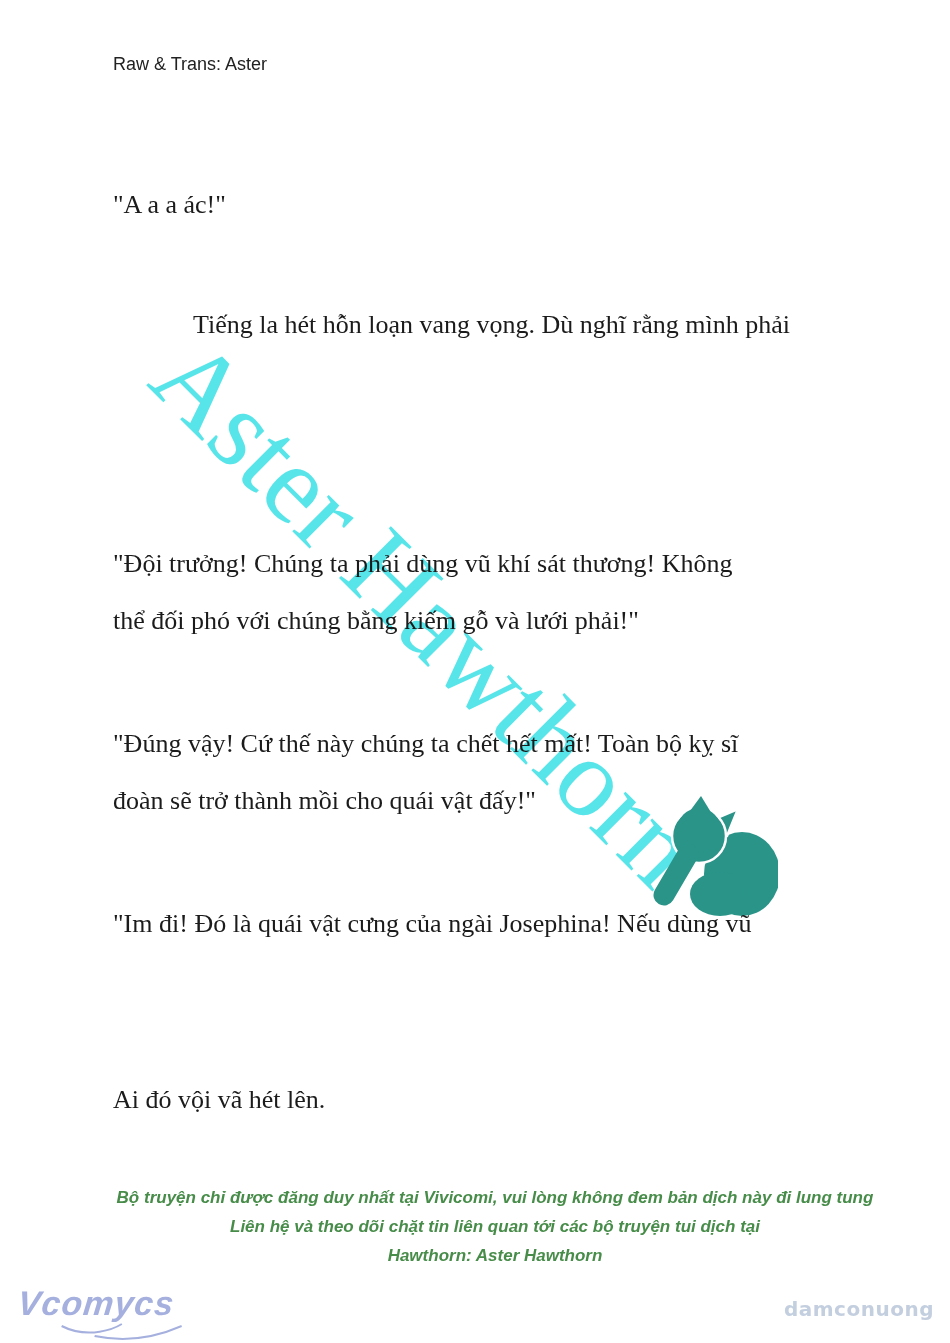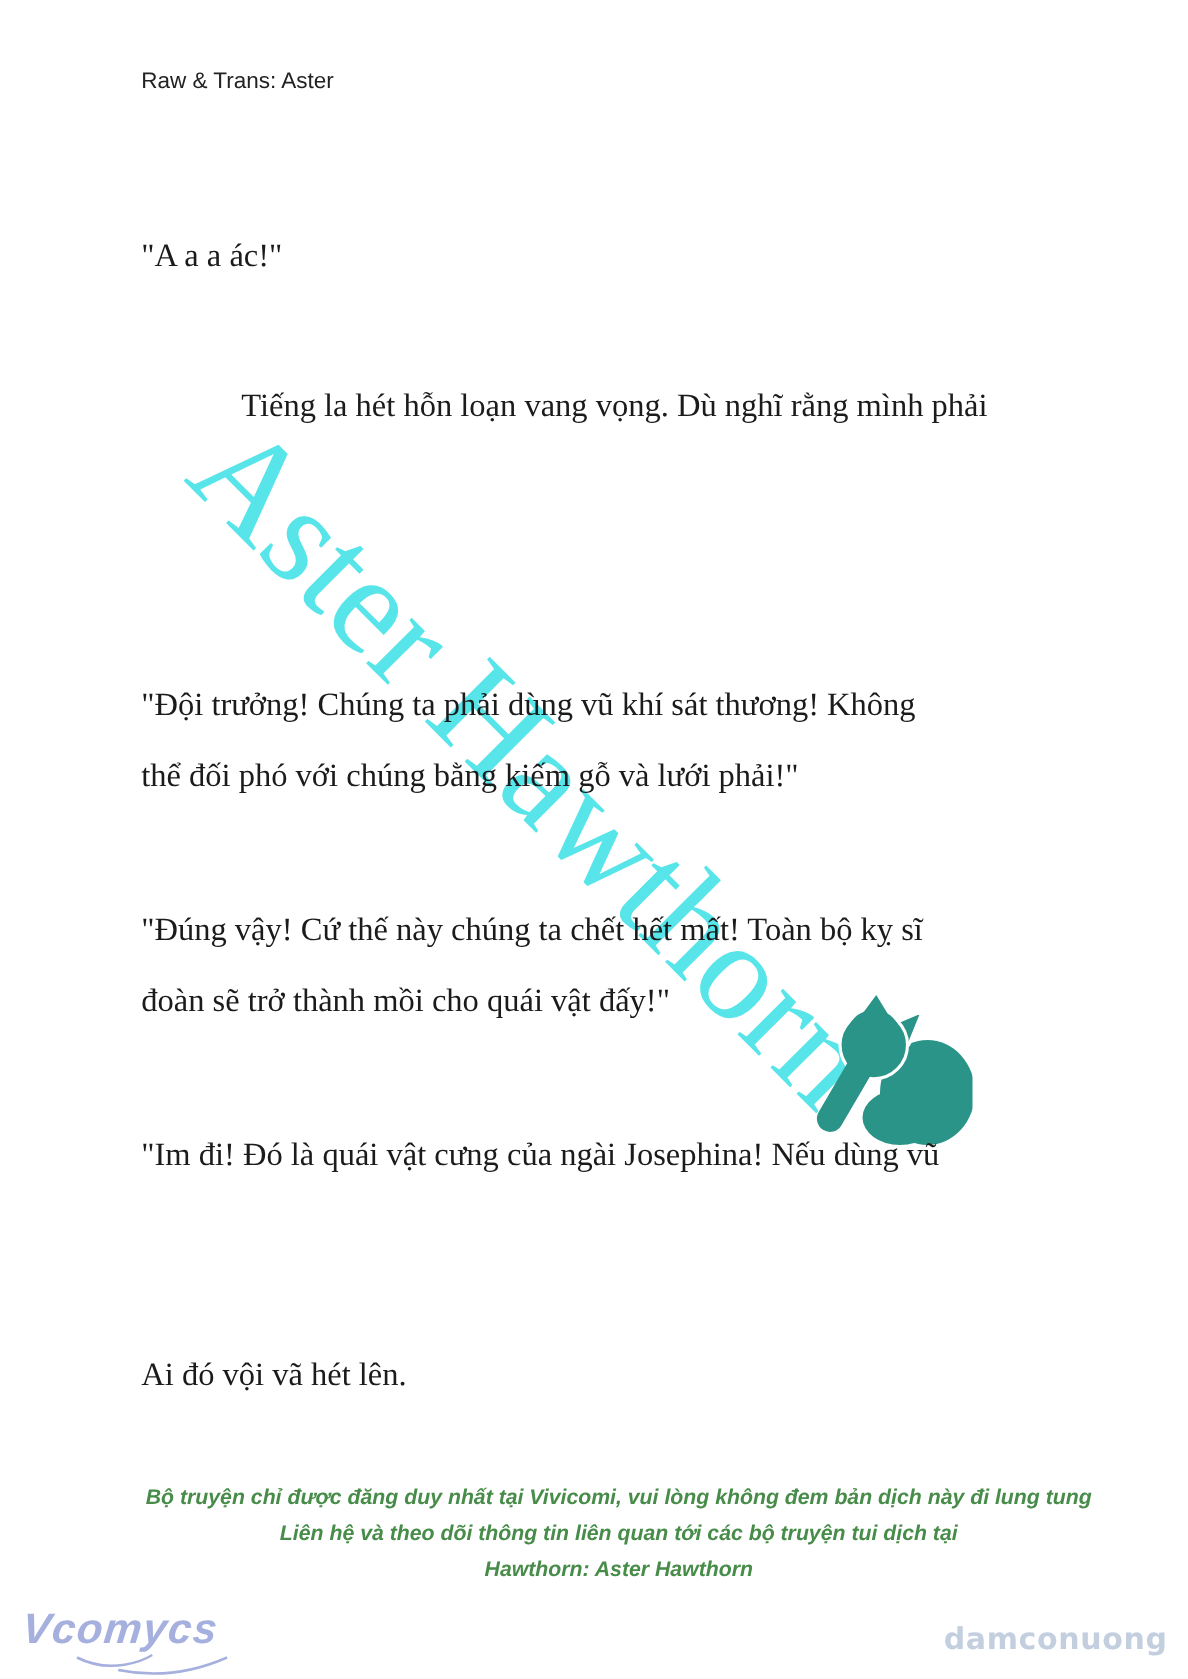--- a/index.html
+++ b/index.html
@@ -29,21 +29,21 @@
   }
   .vcomycs {
     position:absolute; left:18px; top:1284px; z-index:3;
     font-family:"Liberation Sans", sans-serif; font-style:italic; font-weight:bold;
     font-size:34px; letter-spacing:1px; color:var(--vcomycs,#a5b0de);
     transform:skewX(-6deg);
   }
   .vswash { position:absolute; left:40px; top:38px; }
   .damconuong {
     position:absolute; right:16px; top:1297px; z-index:3;
-    font-family:"DejaVu Sans", sans-serif; font-weight:bold; font-size:24px;
+    font-family:"DejaVu Sans", sans-serif; font-weight:bold; font-size:20px;
     letter-spacing:0.5px; color:var(--damconuong,#c3cfdf);
     text-shadow:0 0 3px #ffffff, 0 0 1px #ffffff;
   }
 </style>
 </head>
 <body>
 
 <div class="page">
 
   <div class="credit">Raw &amp; Trans: Aster</div>
@@ -83,21 +83,21 @@
   <div class="para p4">
     <div>"Im đi! Đó là quái vật cưng của ngài Josephina! Nếu dùng vũ</div>
   </div>
 
   <div class="para p5">
     <div>Ai đó vội vã hét lên.</div>
   </div>
 
   <div class="footer">
     <div>Bộ truyện chỉ được đăng duy nhất tại Vivicomi, vui lòng không đem bản dịch này đi lung tung</div>
-    <div>Liên hệ và theo dõi thông tin liên quan tới các bộ truyện tui dịch tại</div>
+    <div>Liên hệ và theo dõi chặt tin liên quan tới các bộ truyện tui dịch tại</div>
     <div>Hawthorn: Aster Hawthorn</div>
   </div>
 
   <div class="vcomycs">
     <span>Vcomycs</span>
     <svg class="vswash" width="130" height="20" viewBox="0 0 130 20" xmlns="http://www.w3.org/2000/svg">
       <path d="M6 4 C 35 18, 60 6, 66 2 M40 14 C 70 20, 100 16, 126 4" stroke="#a5b0de" stroke-width="2" fill="none" class="vswash-stroke"></path>
     </svg>
   </div>
 

